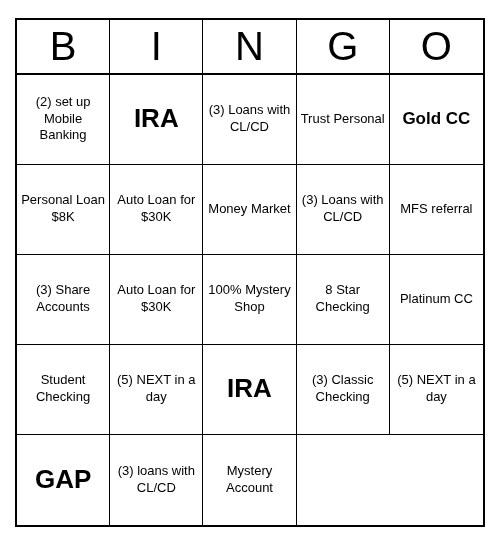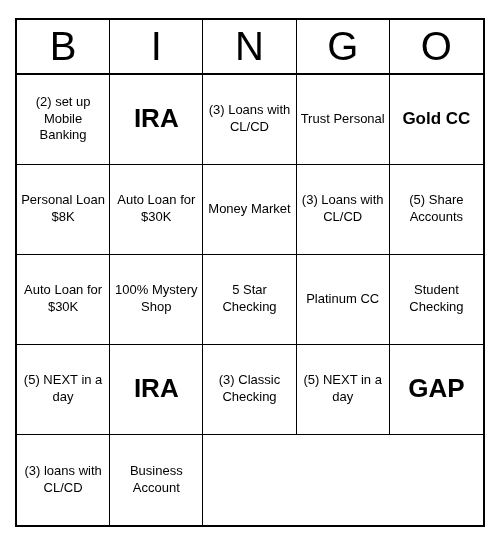--- a/index.html
+++ b/index.html
@@ -92,27 +92,28 @@
   <div class="bingo-grid">
   <div class="bingo-cell">(2) set up Mobile Banking</div>
       <div class="bingo-cell cell-large">IRA</div>
       <div class="bingo-cell">(3) Loans with CL/CD</div>
       <div class="bingo-cell">Trust Personal</div>
       <div class="bingo-cell cell-medium">Gold CC</div>
       <div class="bingo-cell">Personal Loan $8K</div>
       <div class="bingo-cell">Auto Loan for $30K</div>
       <div class="bingo-cell">Money Market</div>
       <div class="bingo-cell">(3) Loans with CL/CD</div>
-      <div class="bingo-cell">(5) Share Accounts</div>
+      <div class="bingo-cell">MFS referral</div>
+      <div class="bingo-cell">(3) Share Accounts</div>
       <div class="bingo-cell">Auto Loan for $30K</div>
       <div class="bingo-cell">100% Mystery Shop</div>
-      <div class="bingo-cell">5 Star Checking</div>
+      <div class="bingo-cell">8 Star Checking</div>
       <div class="bingo-cell">Platinum CC</div>
       <div class="bingo-cell">Student Checking</div>
       <div class="bingo-cell">(5) NEXT in a day</div>
       <div class="bingo-cell cell-large">IRA</div>
       <div class="bingo-cell">(3) Classic Checking</div>
       <div class="bingo-cell">(5) NEXT in a day</div>
       <div class="bingo-cell cell-large">GAP</div>
       <div class="bingo-cell">(3) loans with CL/CD</div>
-      <div class="bingo-cell">Business Account</div>
+      <div class="bingo-cell">Mystery Account</div>
     </div>
 </div>
 
 </body></html>

